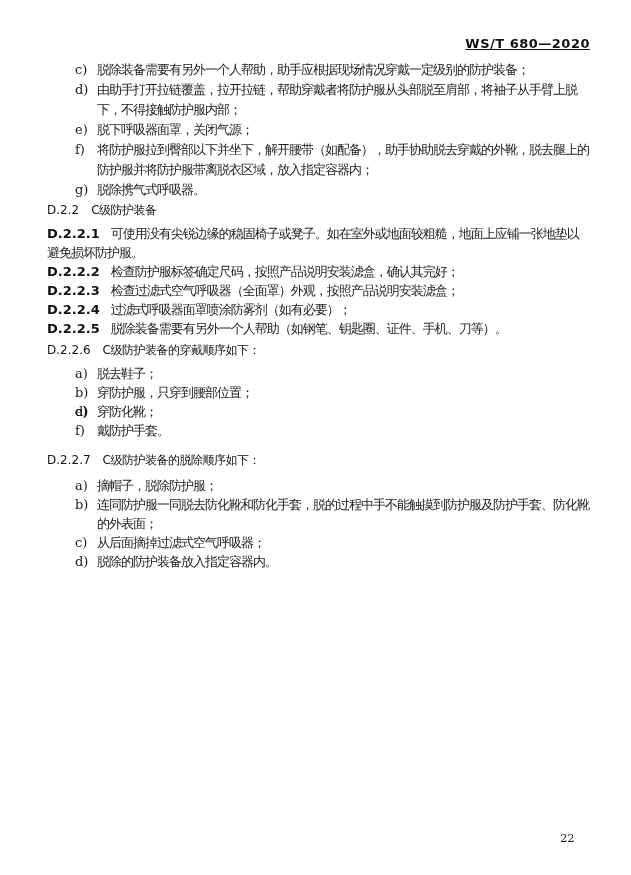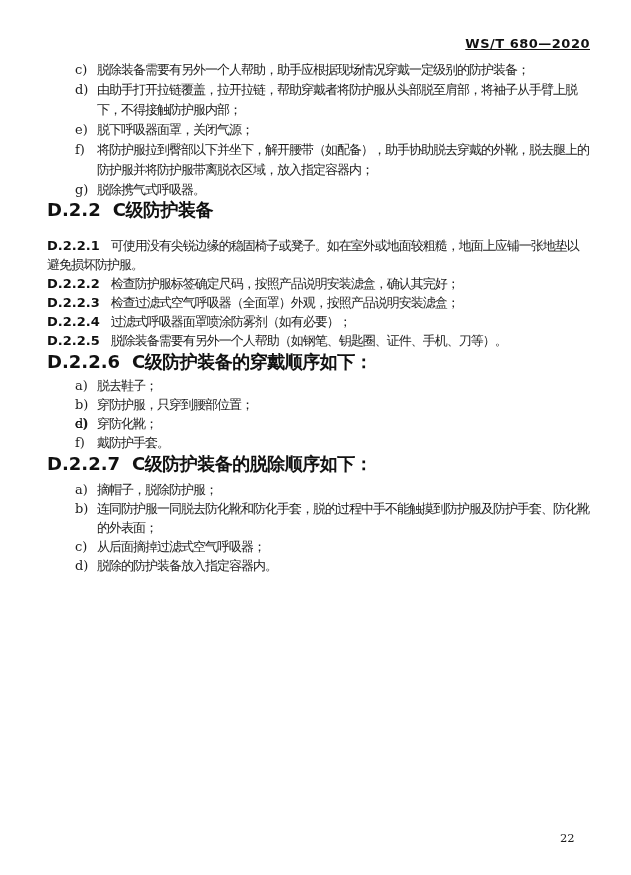--- a/index.html
+++ b/index.html
@@ -45,36 +45,36 @@
   }
   .list-1{margin-top:6px;}
   .list-2{margin-top:4px;line-height:19px;}
   .list-2 .li{line-height:19px;}
   .list-3{margin-top:6px;line-height:19px;}
   .list-3 .li{line-height:19px;}
   
   .clause-head{
     margin:0;
     font-family:"DejaVu Sans","Liberation Sans",sans-serif;
-    font-weight:bold;
-    font-size:18px;
+    font-weight:normal;
+    font-size:12px;
     letter-spacing:-0.5px;
     line-height:20px;
     color:#111;
   }
   .h-222{margin-top:0;}
   .h-2226{margin-top:2px;}
-  .h-2227{margin-top:2px;}
+  .h-2227{margin-top:10px;}
   .clause-head .num{margin-right:12px;letter-spacing:0;}
   
   .clause{
     margin:0;
     line-height:19px;
   }
-  .p-first{margin-top:16px;}
+  .p-first{margin-top:4px;}
   .clause .num{
     font-family:"DejaVu Sans","Liberation Sans",sans-serif;
     font-weight:bold;
     letter-spacing:0;
     margin-right:11px;
     color:#111;
   }
   .page-number{
     position:absolute;
     top:831px;left:560px;

